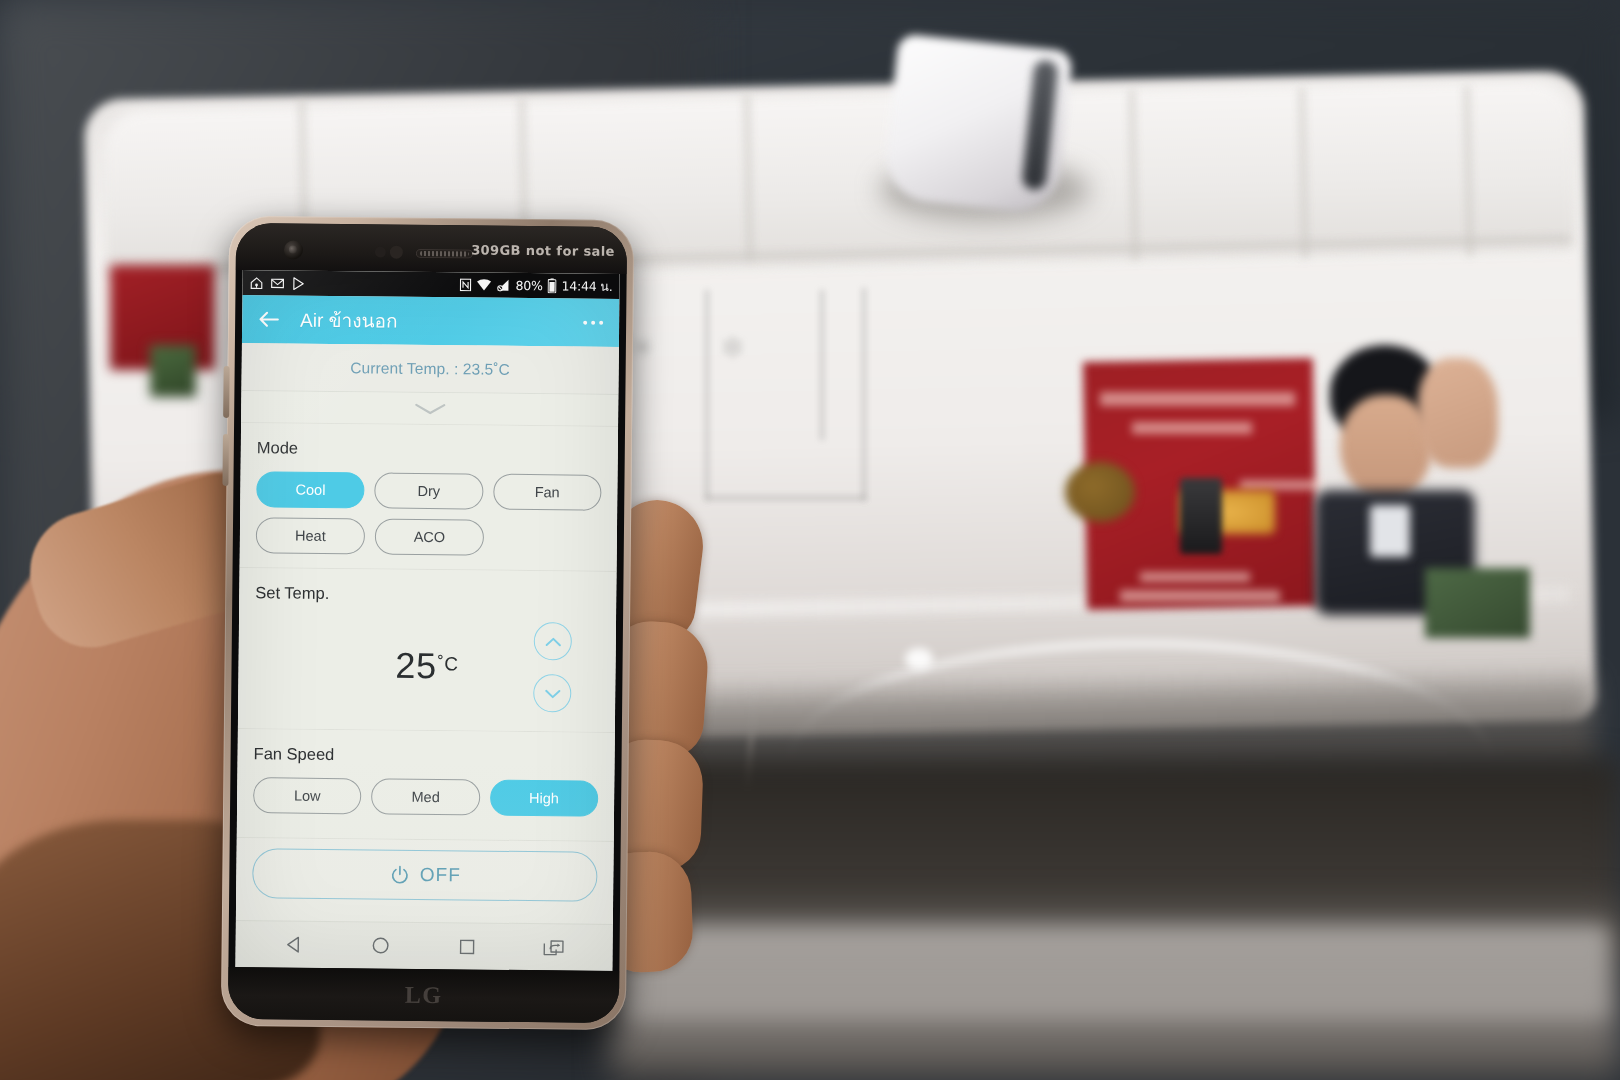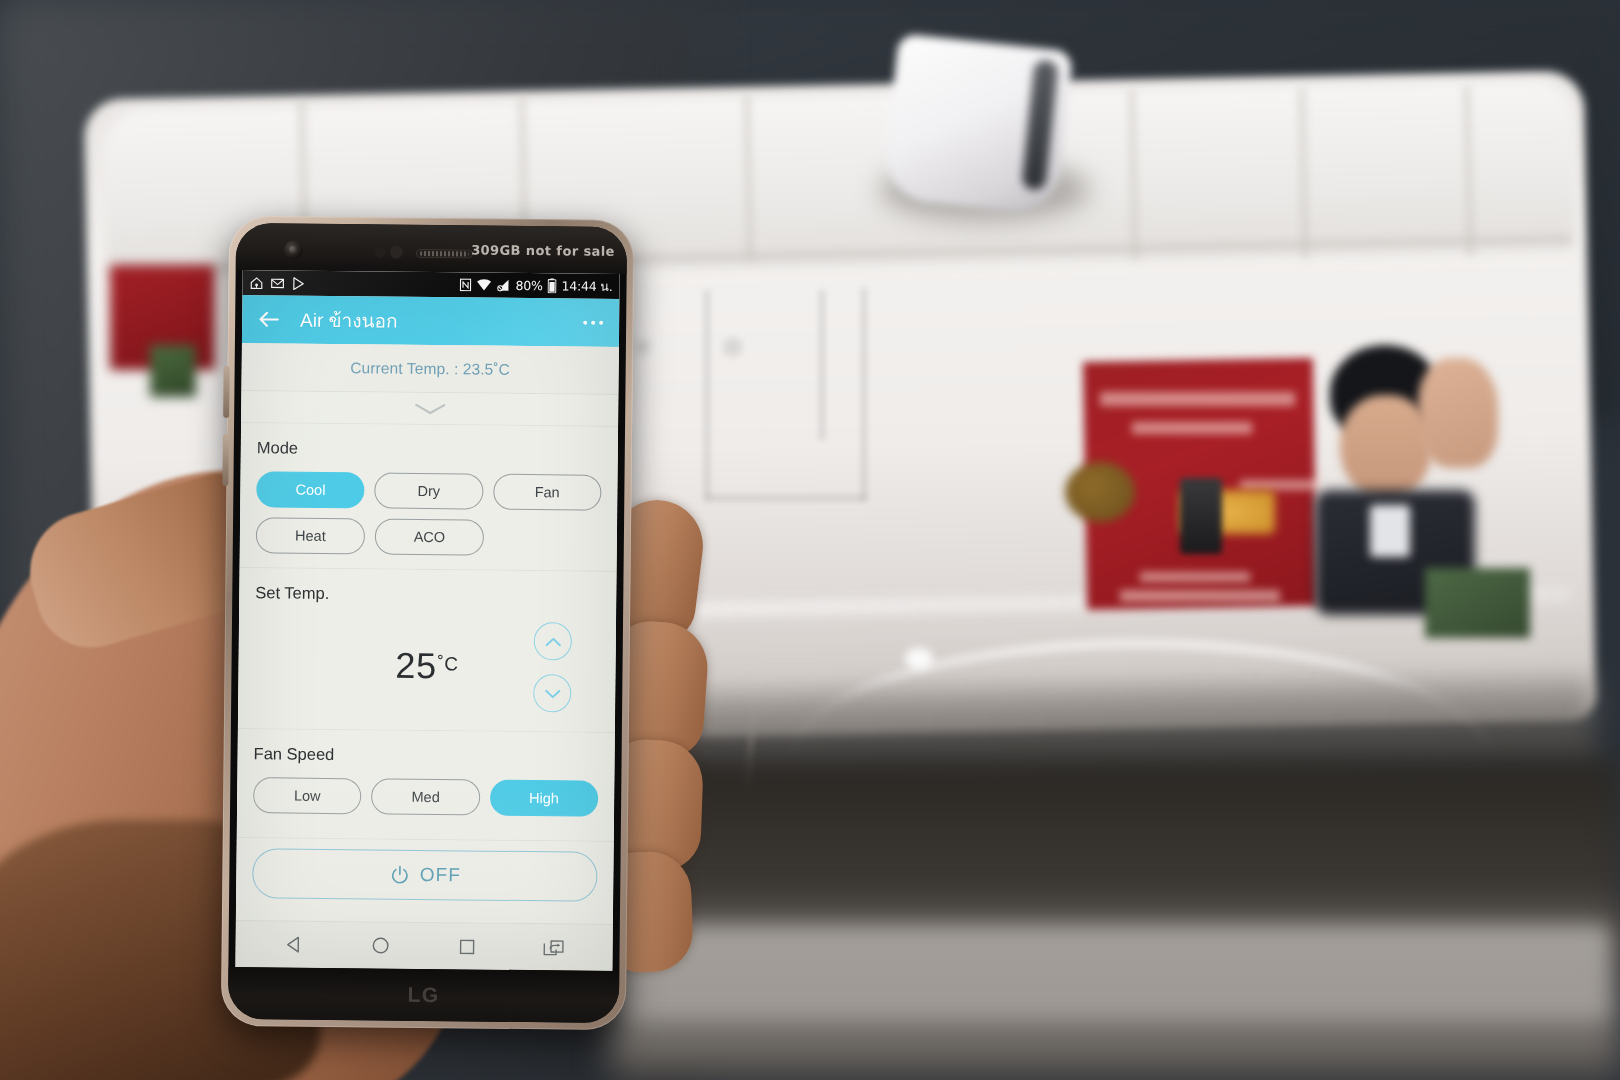--- a/index.html
+++ b/index.html
@@ -296,22 +296,22 @@
     font-family: "DejaVu Sans", sans-serif;
     opacity: 0.92;
   }
   
   .bezel-bottom {
     position: absolute; left: 0; bottom: 0; width: 100%; height: 52px;
     background: linear-gradient(180deg, #0e0d0c 0%, #1b1816 55%, #151311 100%);
     display: flex; align-items: center; justify-content: center;
   }
   .lg-logo {
-    color: #4d4743; font-size: 21px; font-weight: bold; letter-spacing: 1.5px;
-    font-family: Liberation Sans, sans-serif;
+    color: #4d4743; font-size: 24px; font-weight: bold; letter-spacing: 1.5px;
+    font-family: Liberation Serif, serif;
     opacity: 0.85;
   }
   
   .side-btn {
     position: absolute; left: -4px;
     width: 6px; border-radius: 3px;
     background: linear-gradient(180deg, #bba896, #806c5c);
   }
 
   

